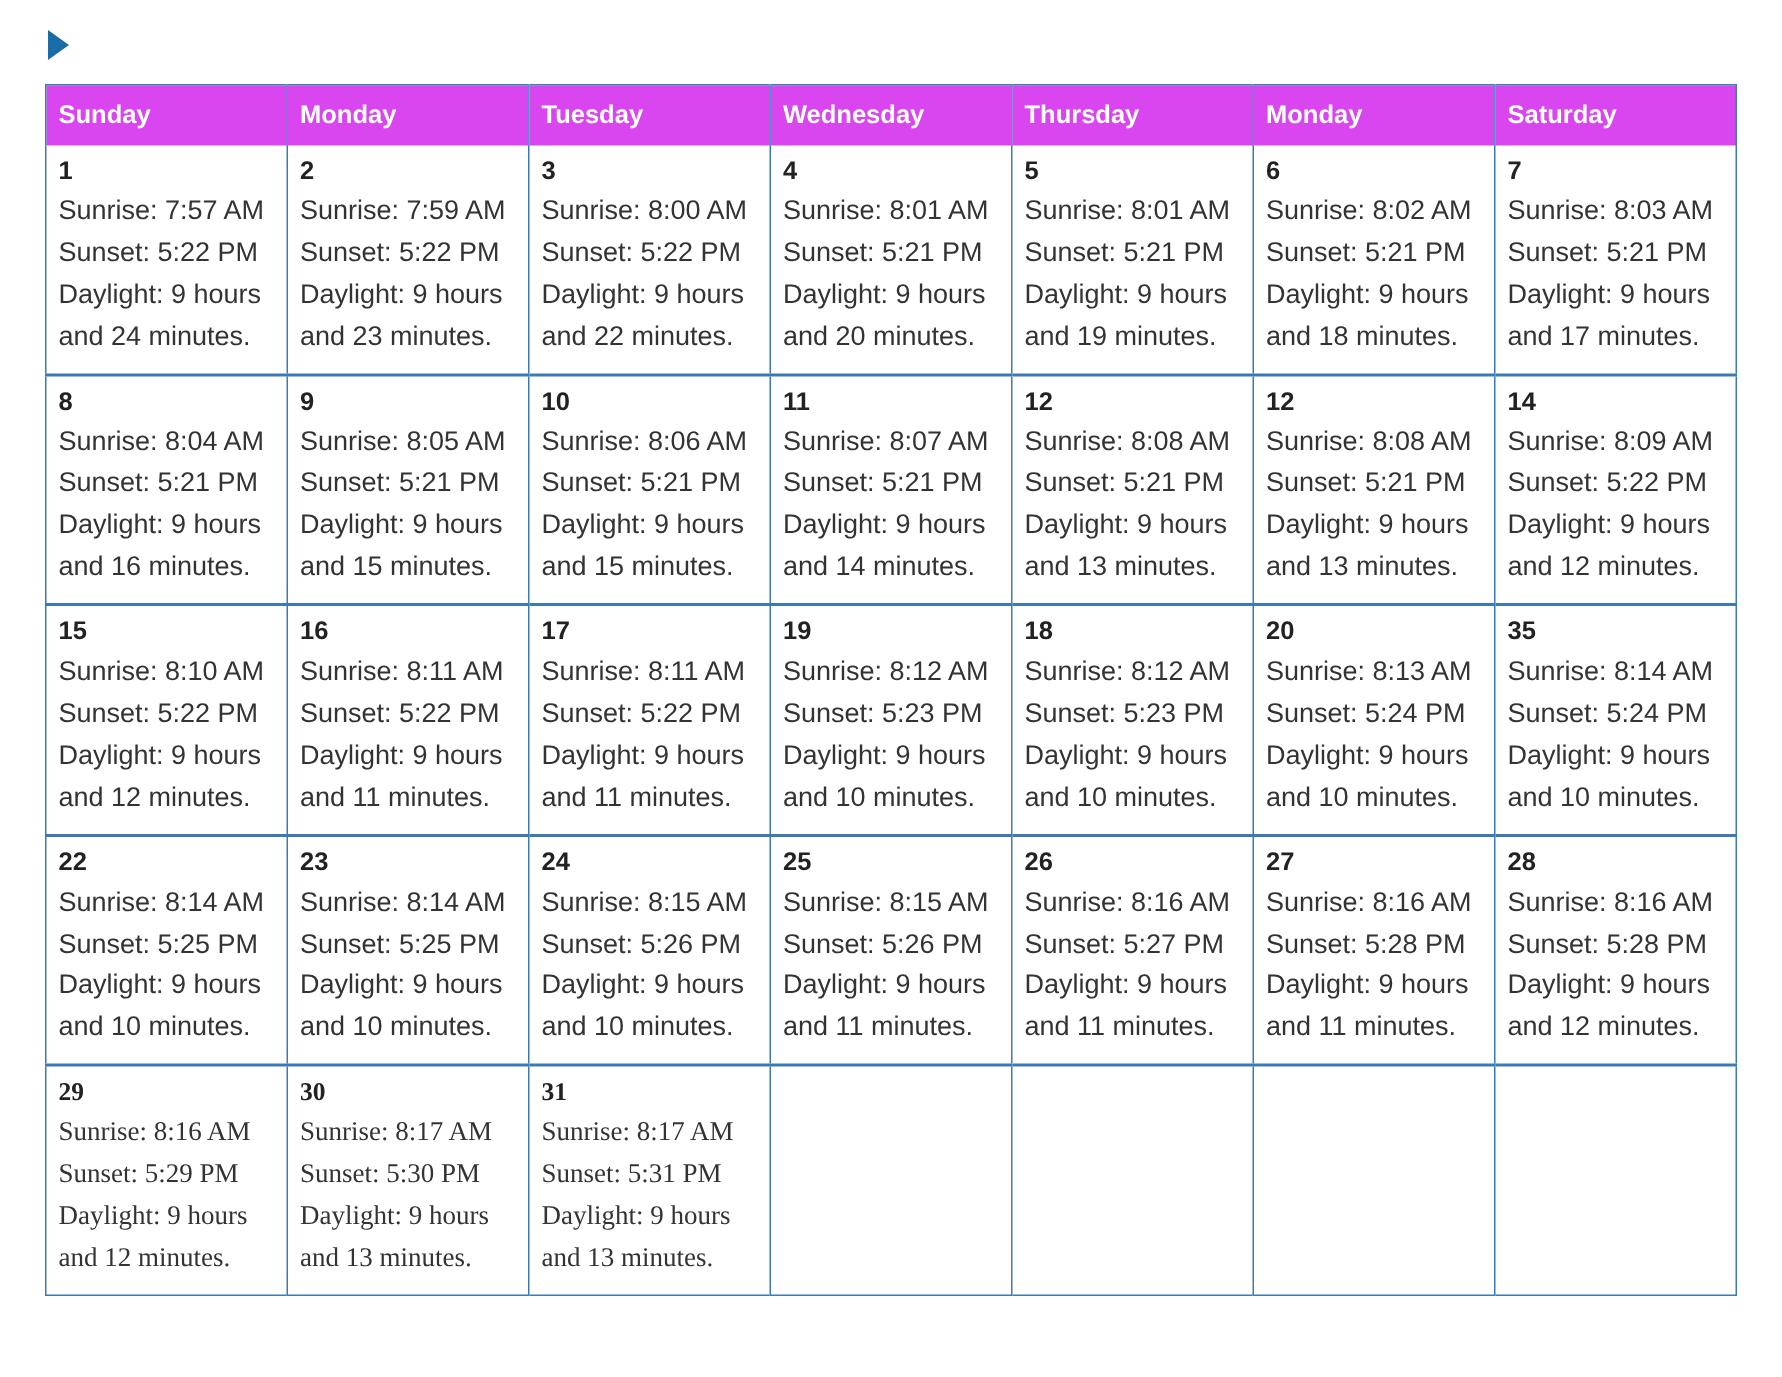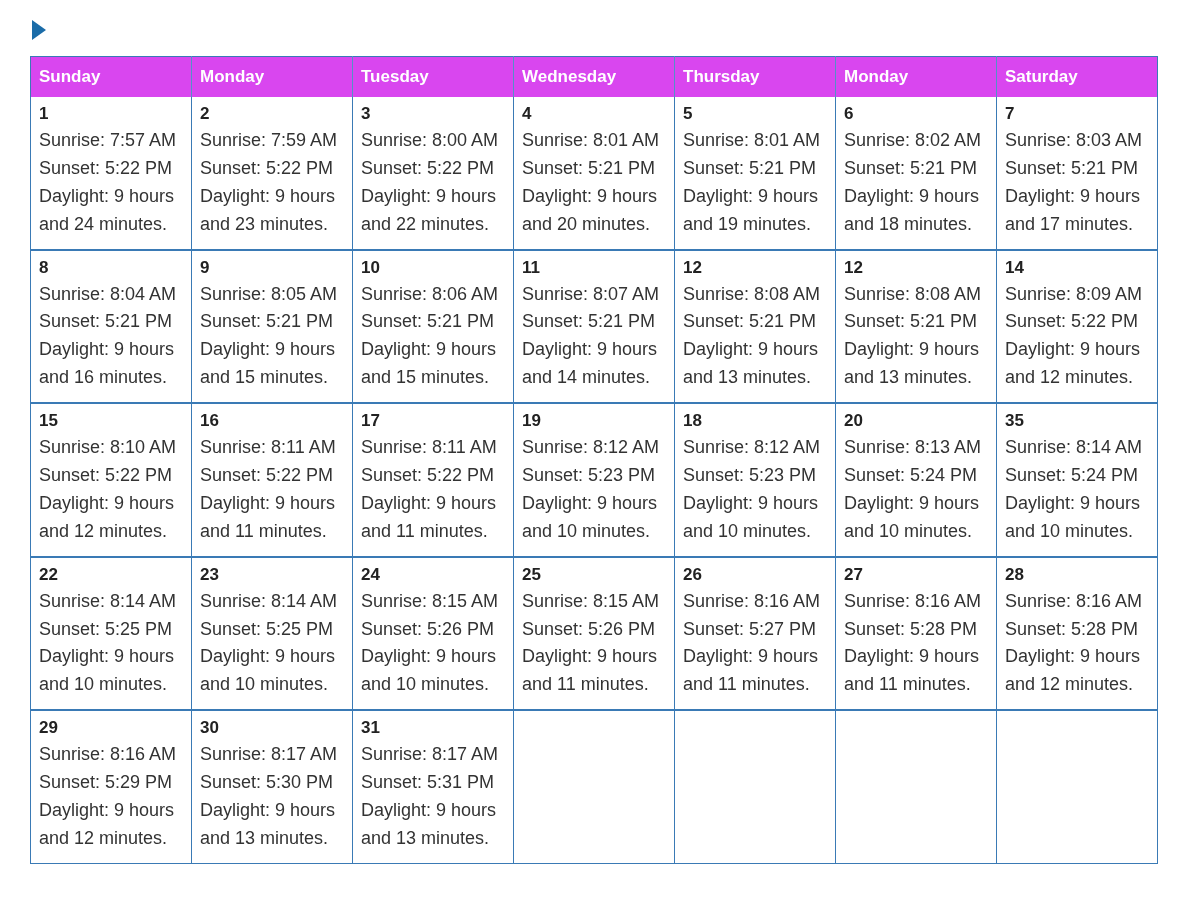--- a/index.html
+++ b/index.html
@@ -84,20 +84,21 @@
       font-size: 13.5px;
       color: #333;
       width: 14.28%;
       min-height: 90px;
     }
     .calendar tbody tr td:last-child {
       border-right: none;
     }
     .calendar tbody tr:last-child td {
       border-bottom: none;
+      font-family: Liberation Serif, serif;
     }
     .day-number {
       font-size: 17px;
       font-weight: bold;
       color: #222;
       display: block;
       margin-bottom: 3px;
     }
     .day-info {
       font-size: 18px;

